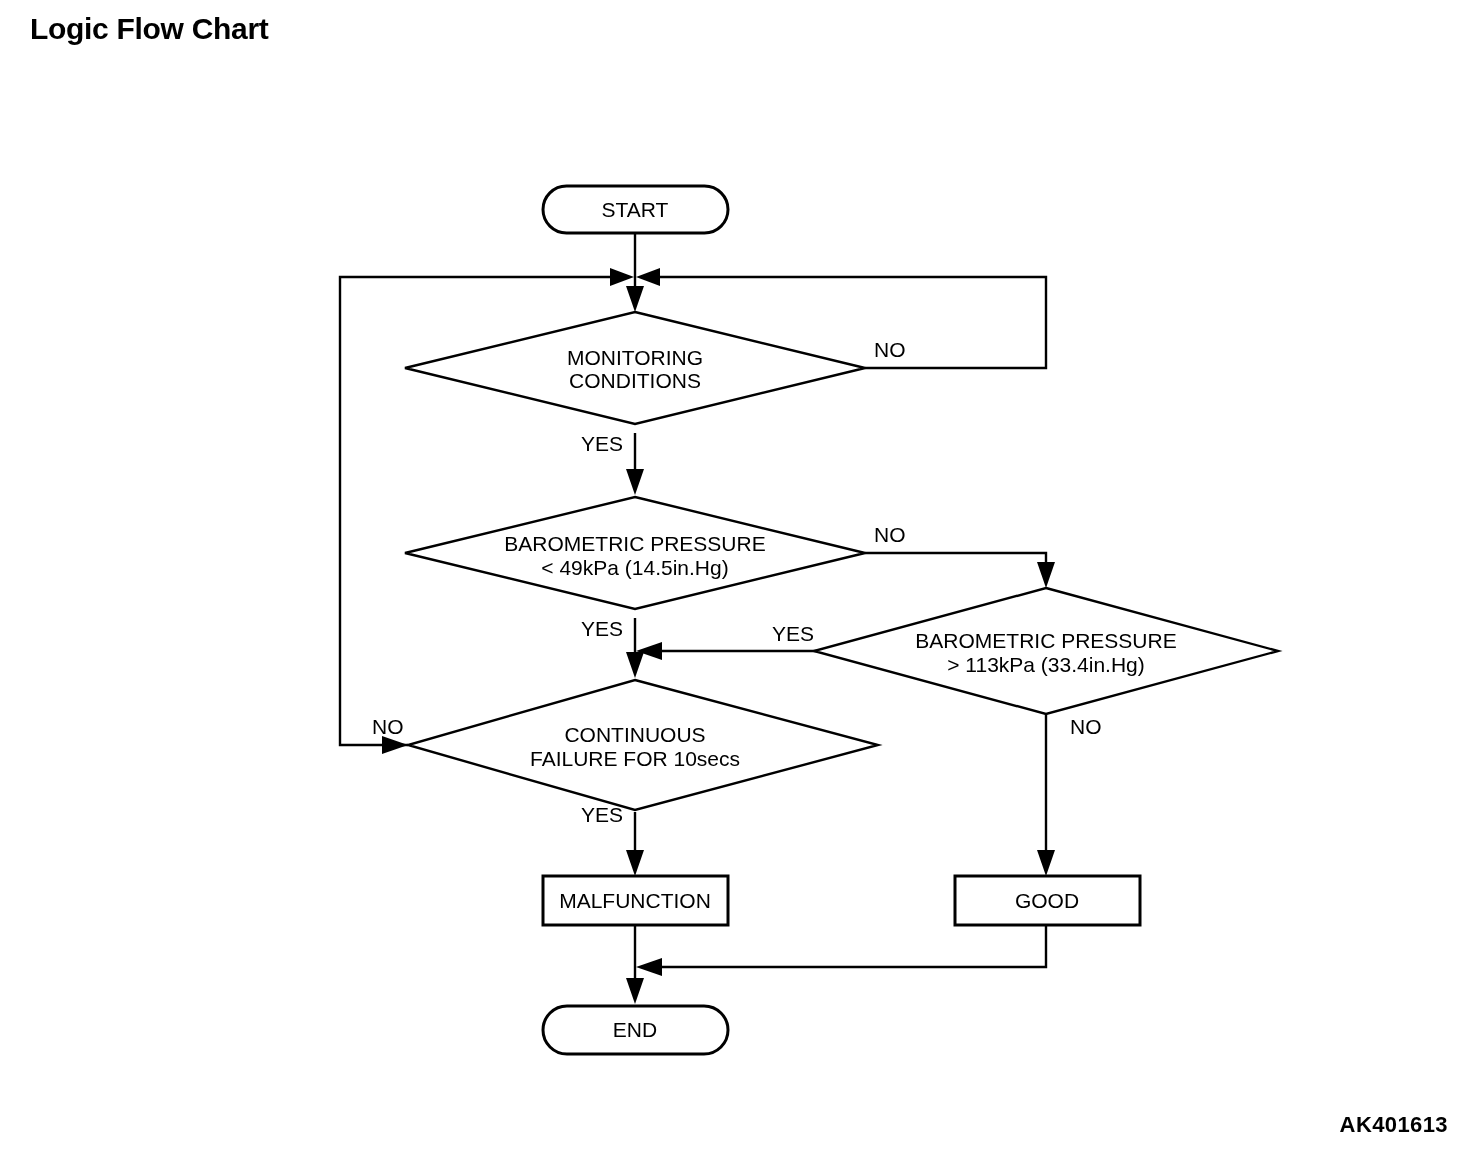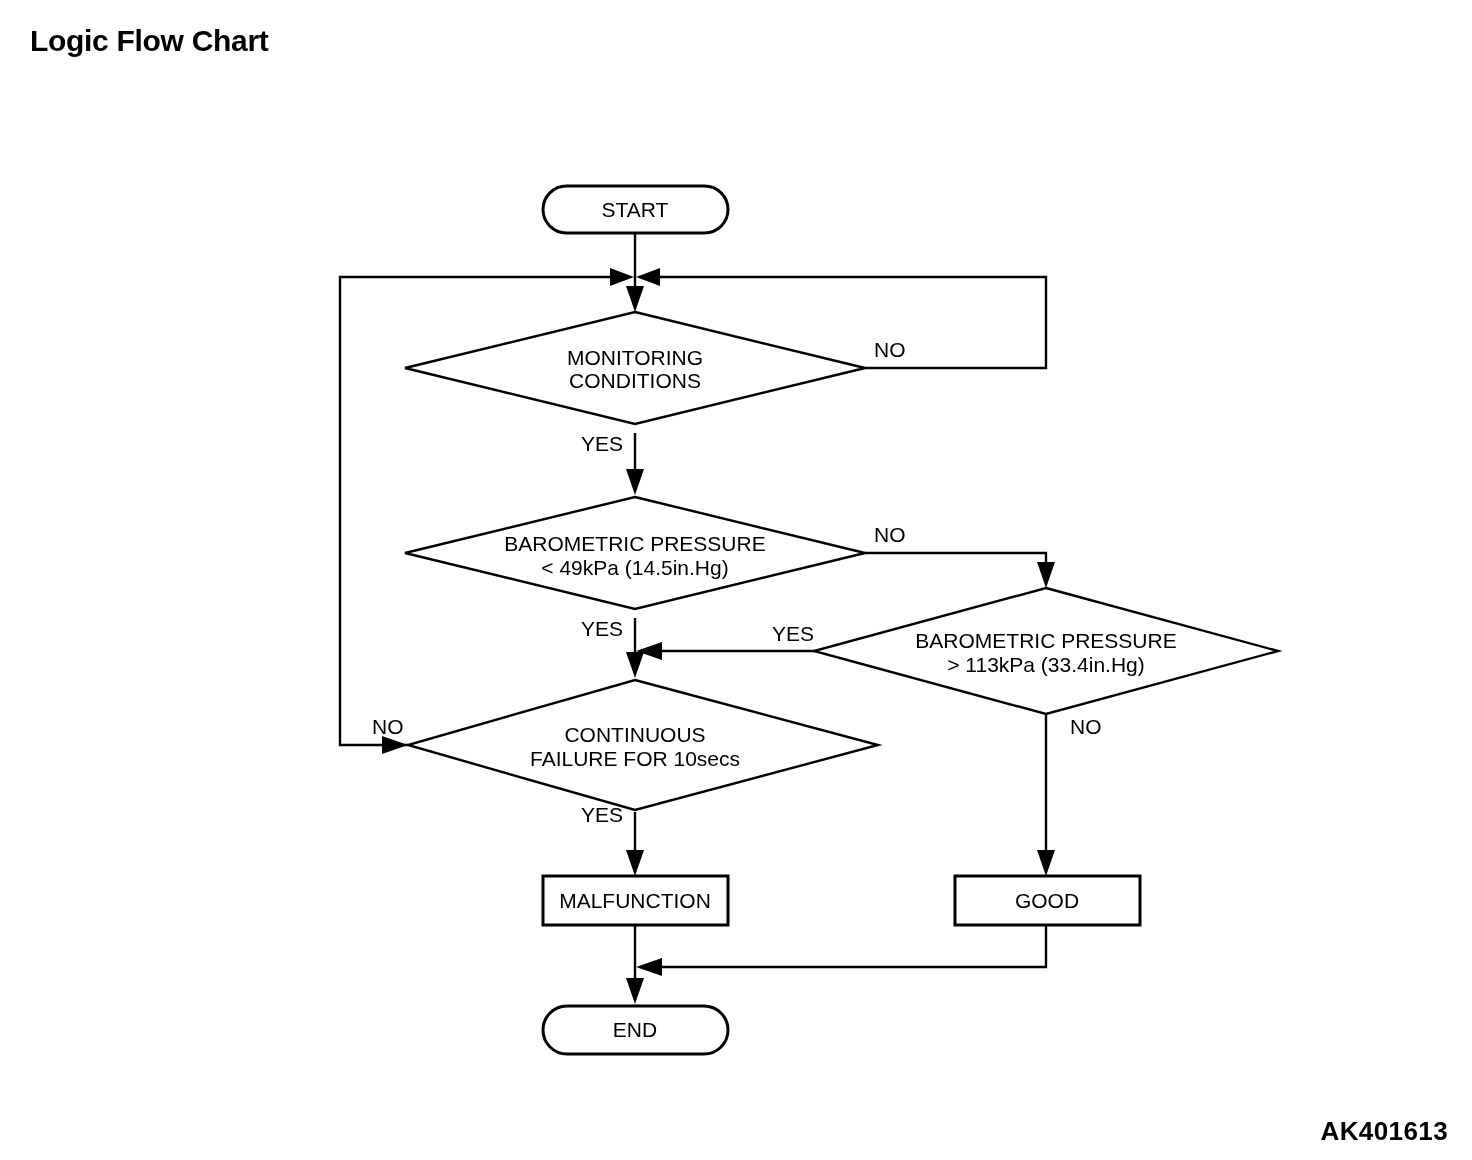--- a/index.html
+++ b/index.html
@@ -10,31 +10,31 @@
   body {
     width: 1472px;
     height: 1160px;
     font-family: "Liberation Sans", sans-serif;
     position: relative;
     overflow: hidden;
   }
   #page-title {
     position: absolute;
     left: 30px;
-    top: 24px;
+    top: 12px;
     font-size: 30px;
     font-weight: bold;
     color: #000000;
     letter-spacing: -0.3px;
   }
   #figure-ref {
     position: absolute;
     right: 24px;
-    bottom: 13px;
-    font-size: 26px;
+    bottom: 22px;
+    font-size: 22px;
     font-weight: bold;
     color: #000000;
     letter-spacing: 0.4px;
   }
   #flow-svg {
     position: absolute;
     left: 0;
     top: 0;
     width: 1472px;
     height: 1160px;

